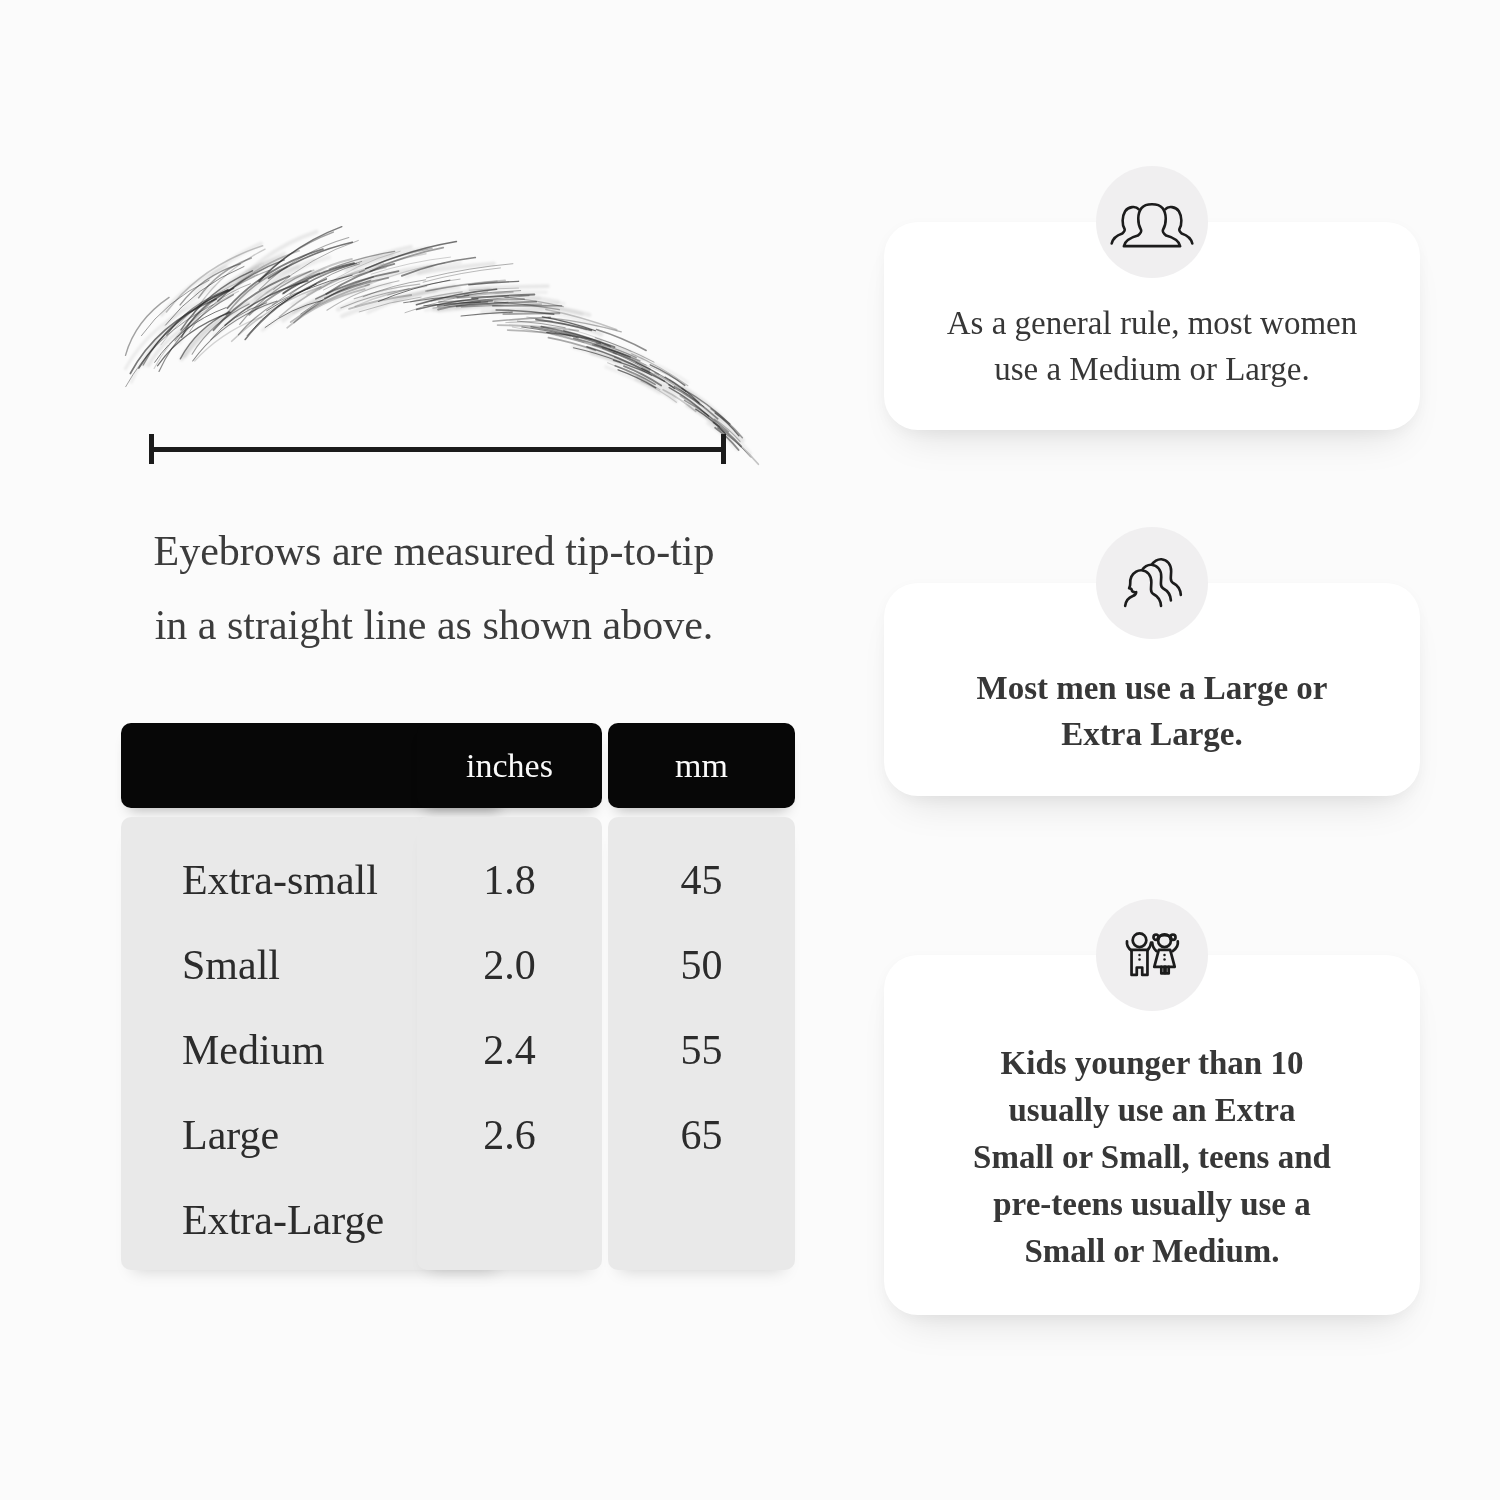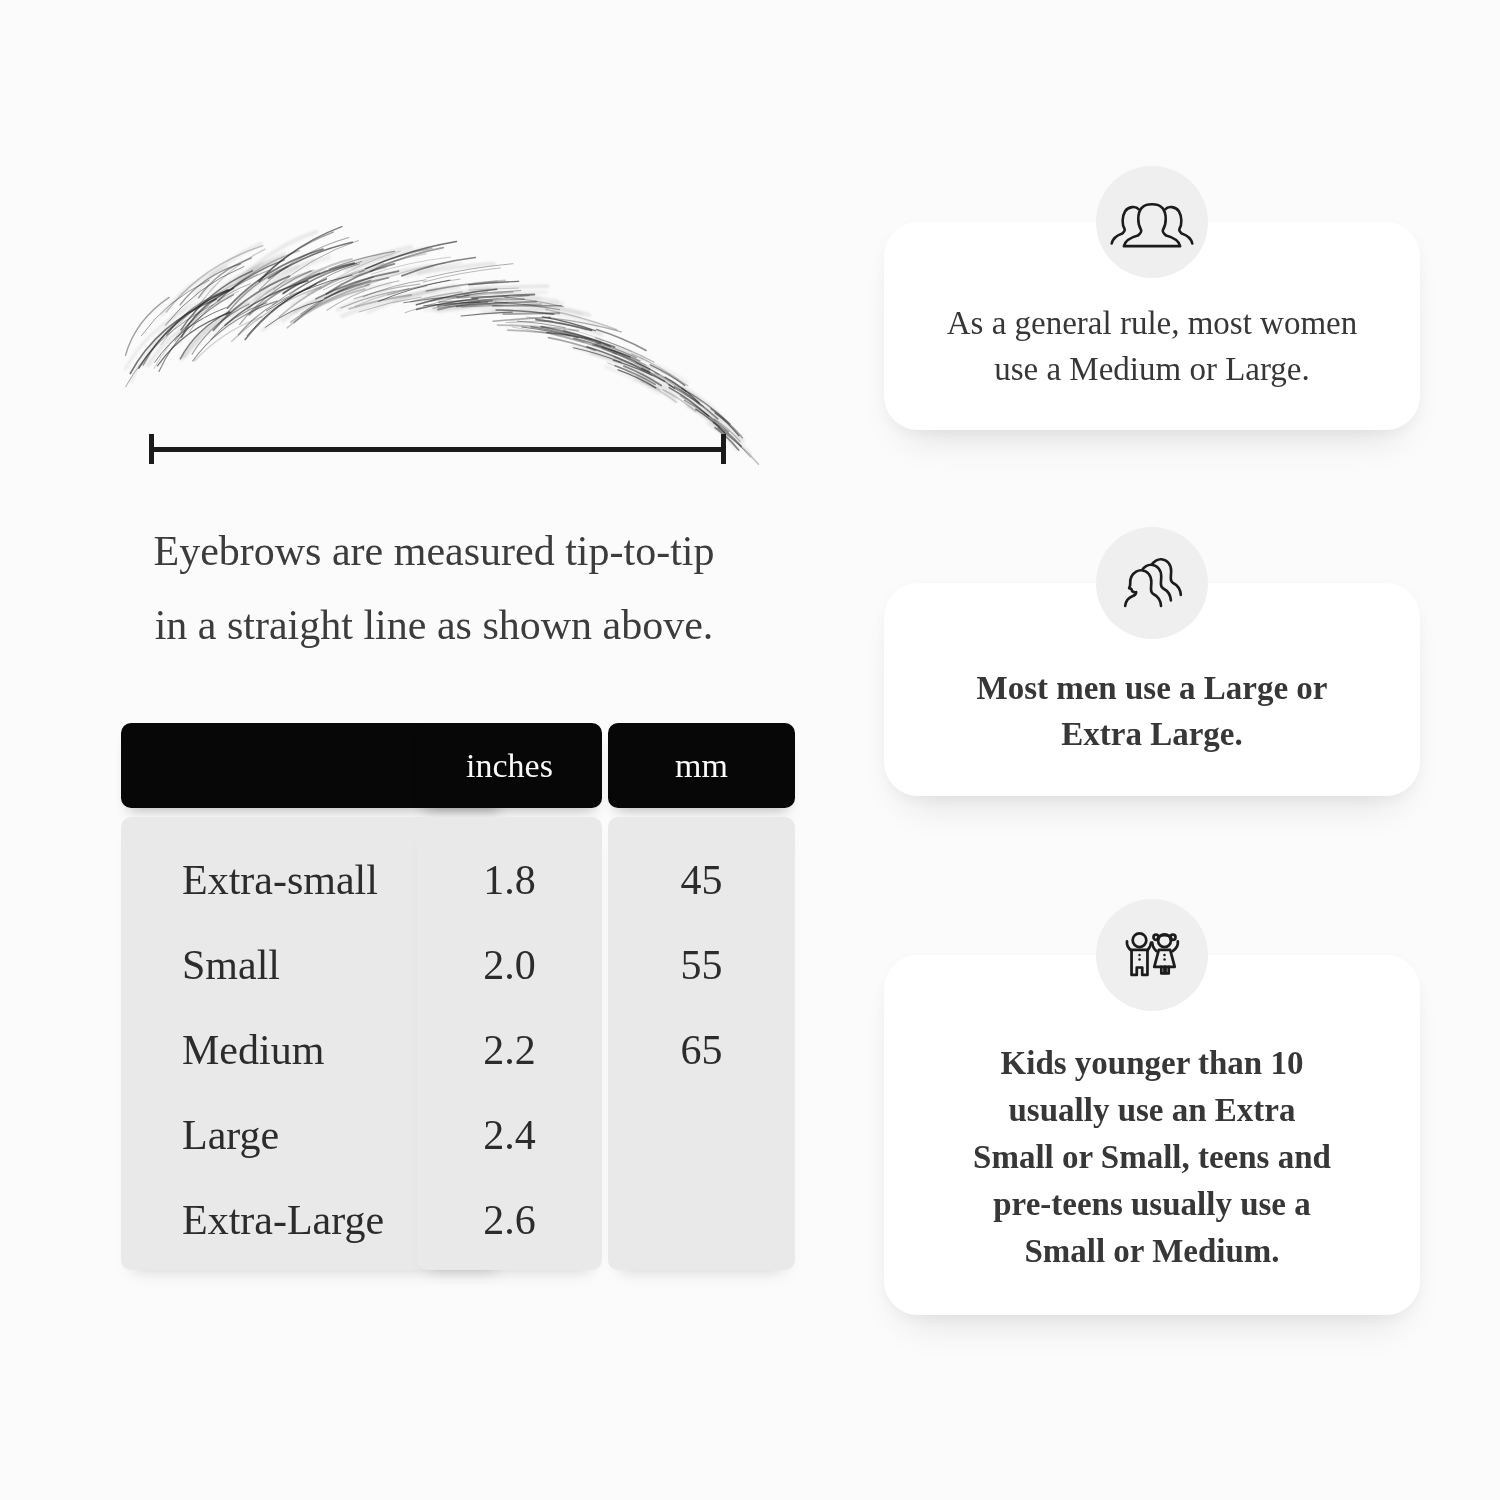--- a/index.html
+++ b/index.html
@@ -345,29 +345,29 @@
         <div class="stcell">Medium</div>
         <div class="stcell">Large</div>
         <div class="stcell">Extra-Large</div>
       </div>
     </div>
     <div class="stcol c2">
       <div class="sthead">inches</div>
       <div class="stbody">
         <div class="stcell">1.8</div>
         <div class="stcell">2.0</div>
-        <div class="stcell">2.2</div>
         <div class="stcell">2.4</div>
         <div class="stcell">2.6</div>
       </div>
     </div>
     <div class="stcol c3">
       <div class="sthead">mm</div>
       <div class="stbody">
         <div class="stcell">45</div>
+        <div class="stcell">50</div>
         <div class="stcell">55</div>
         <div class="stcell">65</div>
       </div>
     </div>
   </div>
 
   <div class="card k1">
     <div class="bubble">
       <svg class="icon" width="86" height="55" viewBox="-40 -25 80 50">
         <path d="M -12.5 -12.5 C -15 -15.5 -22 -15 -25 -10.5 C -28 -5.5 -28 2 -25.5 6 C -25 7.2 -25.6 8.4 -27.6 10.2 C -33 12 -36.5 15 -37.5 19.5"></path>

